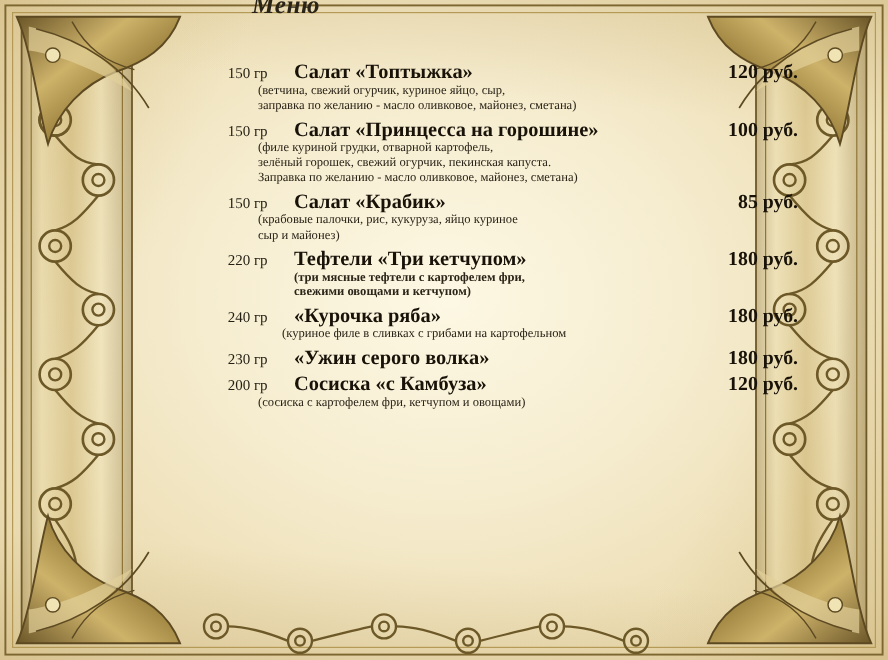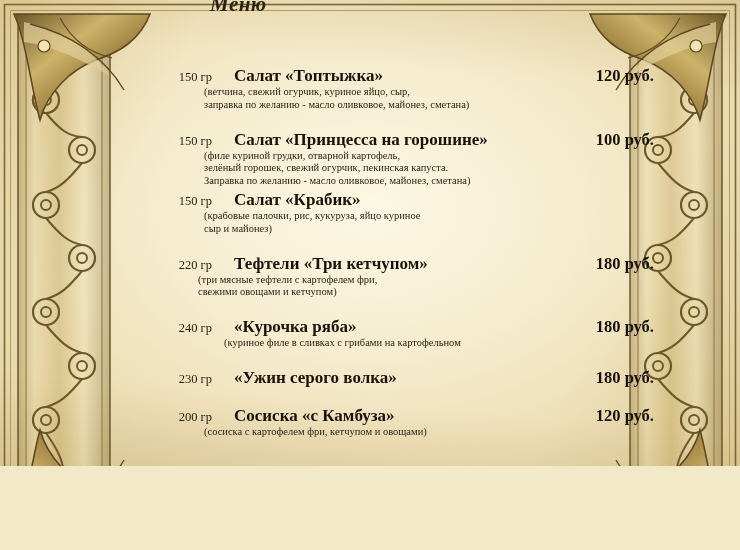--- a/index.html
+++ b/index.html
@@ -9,21 +9,21 @@
   body {
     width: 740px;
     height: 550px;
     overflow: hidden;
     font-family: "Liberation Serif", serif;
     background: #f2e9c9;
   }
   .page {
     position: relative;
     width: 740px;
-    height: 466px;
+    height: 550px;
     background:
       radial-gradient(ellipse at 50% 45%, #fdf8e4 0%, #f6edd0 38%, #eee0b8 68%, #e4d3a4 100%);
     overflow: hidden;
   }
   
   .paper-tint {
     position: absolute;
     inset: 0;
     background:
       linear-gradient(115deg, rgba(196,167,104,0.30) 0%, rgba(255,255,255,0) 22%, rgba(255,255,255,0) 78%, rgba(196,167,104,0.30) 100%),
@@ -53,21 +53,21 @@
     left: 60px;
     top: -8px;
     font-size: 21px;
     font-weight: bold;
     color: #2a2317;
     font-style: italic;
     letter-spacing: 0.5px;
   }
   .menu-list {
     position: absolute;
-    left: 4px;
+    left: 15px;
     top: 50px;
     width: 500px;
   }
   .item {
     position: relative;
     margin-bottom: 2px;
   }
   .row-main {
     display: flex;
     align-items: baseline;
@@ -88,33 +88,32 @@
     color: #181209;
     white-space: nowrap;
   }
   .price {
     flex: none;
     width: 96px;
     text-align: right;
     font-size: 16.5px;
     font-weight: bold;
     color: #181209;
-    margin-top: 16px;
   }
   .desc {
     margin-left: 50px;
     font-size: 10.5px;
     line-height: 1.22;
     color: #2b2418;
     max-width: 330px;
   }
   .desc div {
     white-space: nowrap;
   }
-  .desc.ind-2 { margin-left: 44px; }
+  .desc.ind-2 { margin-left: 80px; font-weight: bold; }
   .desc.ind-3 { margin-left: 70px; }
 </style>
 </head>
 <body>
 
 <div class="page">
 
   <div class="paper-tint"></div>
 
   <svg class="frame-svg" viewBox="0 0 740 550">
@@ -319,20 +318,21 @@
           <div>(филе куриной грудки, отварной картофель,</div>
           <div>зелёный горошек, свежий огурчик, пекинская капуста.</div>
           <div>Заправка по желанию - масло оливковое, майонез, сметана)</div>
         </div>
       </div>
 
       <div class="item">
         <div class="row-main">
           <span class="weight">150 гр</span>
           <span class="name">Салат «Крабик»</span>
+          <span class="price">85 руб.</span>
         </div>
         <div class="desc">
           <div>(крабовые палочки, рис, кукуруза, яйцо куриное</div>
           <div>сыр и майонез)</div>
         </div>
       </div>
 
       <div class="item">
         <div class="row-main">
           <span class="weight">220 гр</span>

